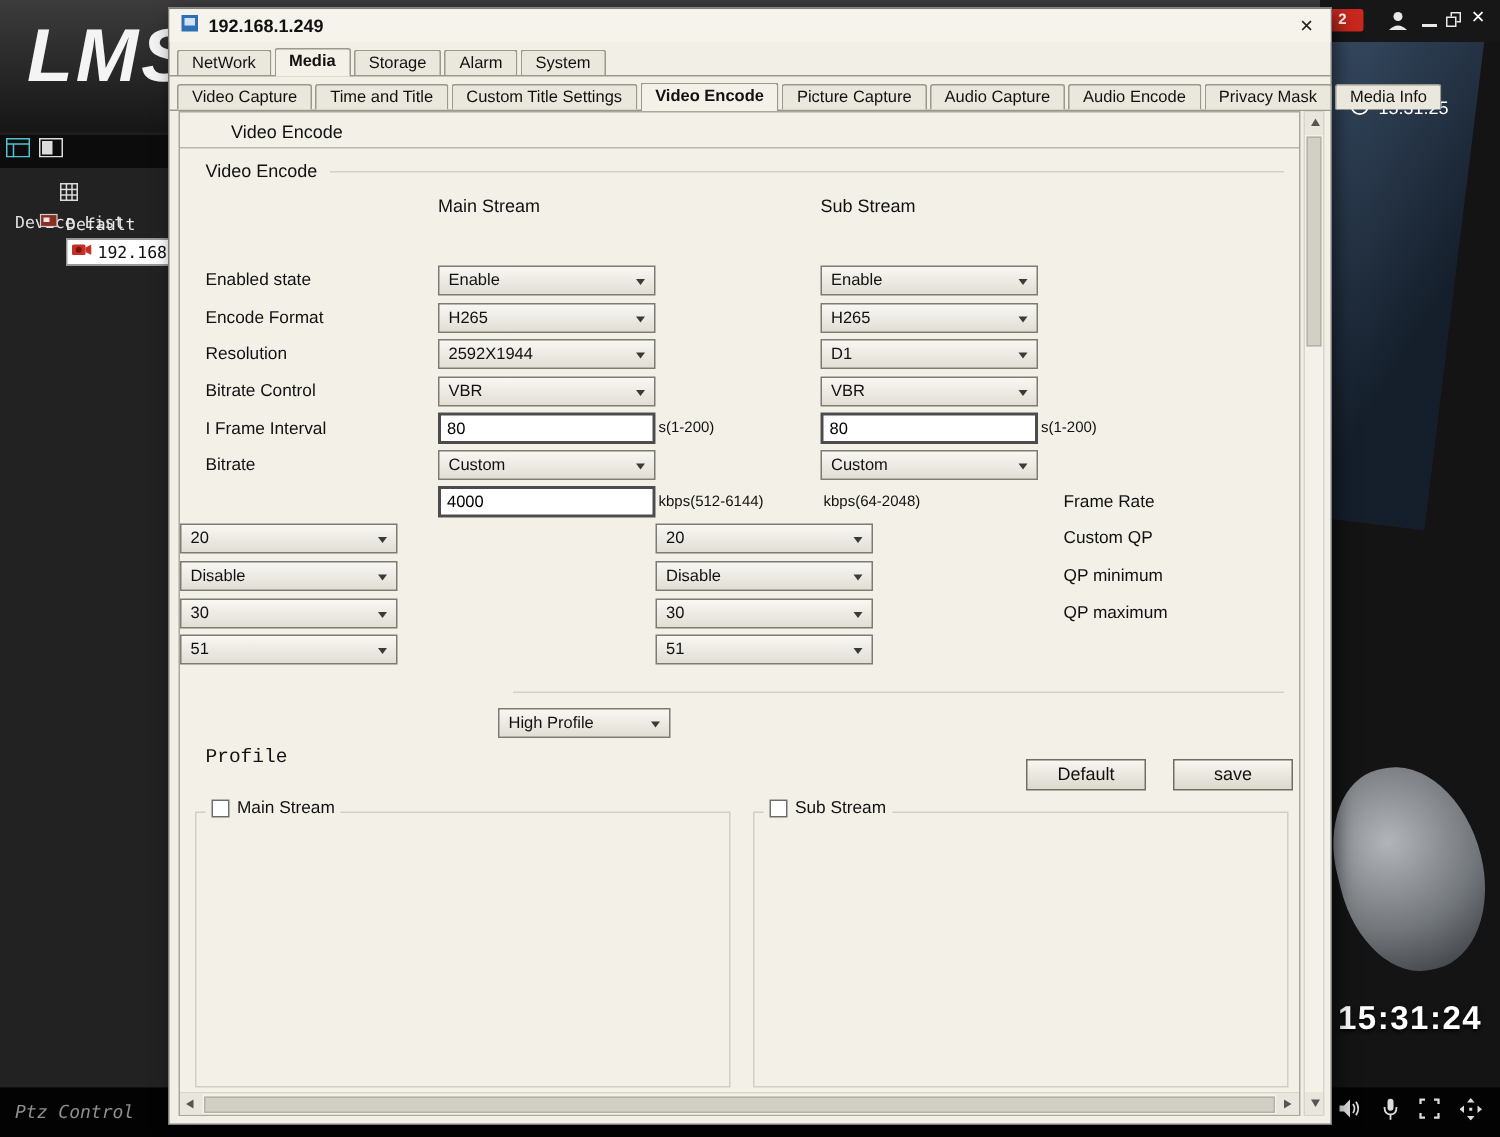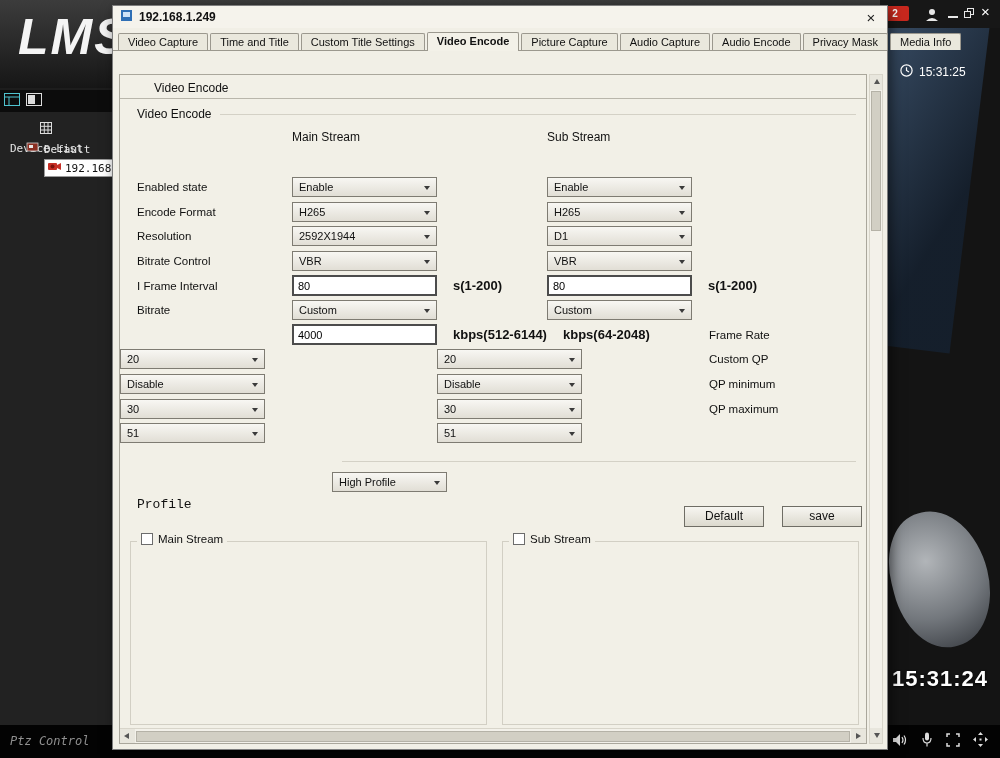--- a/index.html
+++ b/index.html
@@ -52,21 +52,21 @@
   .crumb { position:absolute; left:34px; top:6px; }
   .crumb-line { position:absolute; left:0; right:0; top:23px; border-top:1px solid #b9b6ab; }
   .glegend { position:absolute; left:17px; top:32px; }
   .gline { position:absolute; left:100px; right:10px; top:39px; border-top:1px solid #d4d1c6; }
   .colh-main { position:absolute; left:172px; top:55px; }
   .colh-sub { position:absolute; left:427px; top:55px; }
   .rows { position:absolute; left:0; top:78px; right:6px; display:grid; grid-template-columns:172px 145px 110px 145px 1fr;
           grid-auto-rows:24.6px; align-items:center; }
   .cell { overflow:visible;margin-top:44px; }
   .lbl { padding-left:17px; font-size:11.5px; }
-  .sfx { padding-left:16px; font-size:13px;font-weight:bold; }
+  .sfx { padding-left:2px; font-size:10px; }
   .combo { width:145px; height:20px; border:1px solid #7e7b72; background:linear-gradient(#f8f7f3,#e1ded5); display:flex; align-items:center; position:relative; }
   .combo.small { width:115px;margin-left:40px; }
   .cv { padding-left:6px; font-size:11px; }
   .ca { position:absolute; right:6px; top:8px; width:0; height:0; border-left:3.5px solid transparent; border-right:3.5px solid transparent; border-top:4px solid #3a3a3a; }
   .tbox { width:145px; height:21px; border:2px solid #4c4c4c; background:#fff; font-size:11px; padding:0 4px; font-family:"Liberation Sans",sans-serif; }
   .alegend { position:absolute; left:17px; top:379px; }
   .aline { position:absolute; left:222px; right:10px; top:386px; border-top:1px solid #d4d1c6; }
   .plabel { position:absolute; left:17px; top:422px; font-size:13px;font-family:Liberation Mono, monospace; }
   .pcombo { position:absolute; left:172px; top:397px; }
   .btn { position:absolute; width:80px; height:21px; border:1px solid #6f6d65; background:linear-gradient(#f7f6f1,#dcd9ce); font-size:12px; text-align:center; line-height:19px; }
@@ -202,20 +202,27 @@
   <div class="dialog">
     <div class="d-title">
       <span><svg width="13" height="13">
             <rect x="1" y="1" width="11" height="11" fill="#2f6fb5"></rect>
             <rect x="3" y="3" width="7" height="5" fill="#cfe3f7"></rect>
           </svg></span>
       <span class="t">192.168.1.249</span>
       <span class="d-close">×</span>
     </div>
 
+    <div class="tabs1">
+      <span class="tab">NetWork</span>
+      <span class="tab active">Media</span>
+      <span class="tab">Storage</span>
+      <span class="tab">Alarm</span>
+      <span class="tab">System</span>
+    </div>
     <div class="tabs2">
       <span class="tab">Video Capture</span>
       <span class="tab">Time and Title</span>
       <span class="tab">Custom Title Settings</span>
       <span class="tab active">Video Encode</span>
       <span class="tab">Picture Capture</span>
       <span class="tab">Audio Capture</span>
       <span class="tab">Audio Encode</span>
       <span class="tab">Privacy Mask</span>
       <span class="tab">Media Info</span>

